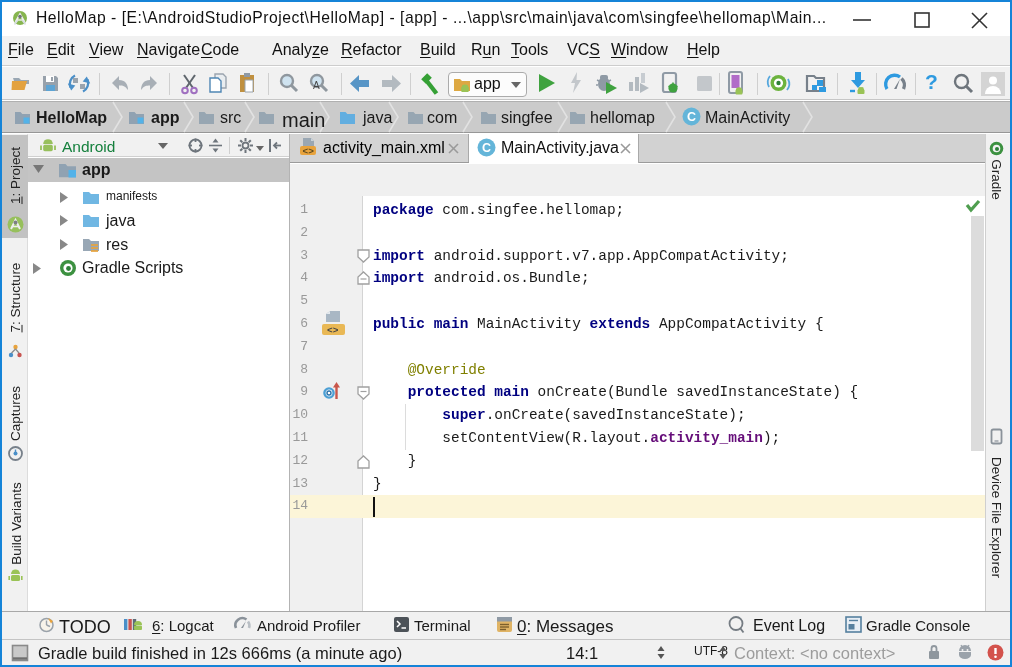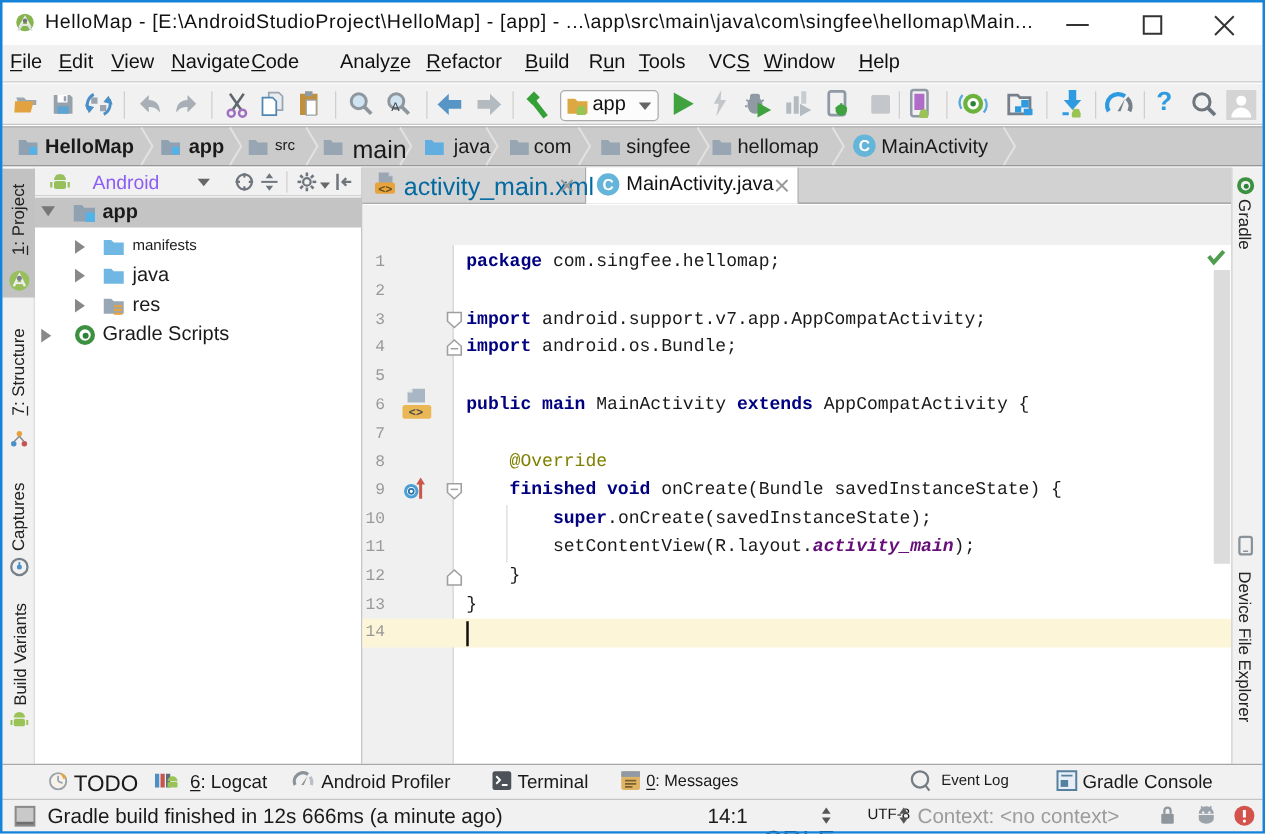--- a/index.html
+++ b/index.html
@@ -4,21 +4,21 @@
 <style>
 *{margin:0;padding:0;box-sizing:border-box}
 html,body{width:1012px;height:667px;overflow:hidden}
 body{font-family:"Liberation Sans",sans-serif;position:relative;background:#fff;color:#1a1a1a}
 .a{position:absolute}
 .u{text-decoration:underline;text-underline-offset:2px}
 svg{display:block;overflow:visible}
 .mono{font-family:"Liberation Mono",monospace;font-size:14.45px;line-height:22.8px;white-space:pre}
 .kw{color:#000080;font-weight:bold}
 .ann{color:#808000}
-.res{color:#660e7a;font-weight:bold;font-style:italic}
+.res{color:#660e7a;font-weight:bold;}
 .ln{position:absolute;width:30px;text-align:right;font-family:"Liberation Mono",monospace;font-size:13px;color:#999;line-height:22.8px}
 .cl{position:absolute;left:373px;height:23.05px}
 .sep{position:absolute;width:1px;top:73px;height:22px;background:#cfcfcf}
 .menu-i{position:absolute;top:41px;font-size:16px;color:#111}
 </style>
 </head>
 <body>
 
 <div class="a" style="left:0;top:0;width:1012px;height:667px;border:2px solid #1584d8;z-index:50;pointer-events:none"></div>
 
@@ -260,21 +260,21 @@
   </svg>
 <div class="a" style="left:36px;top:109px;font-size:16px;font-weight:bold;z-index:6">HelloMap</div>
 <svg class="a" style="left:128px;top:109px;z-index:6" width="17" height="15" viewBox="0 0 17 15">
     <path d="M1,3 h5.5 l1.8,2 h7.7 v10 h-15 z" fill="#90a2b2"></path>
     <rect x="9.5" y="8.5" width="6" height="6" fill="#53b2e8"></rect>
   </svg>
 <div class="a" style="left:151px;top:109px;font-size:16px;font-weight:bold;z-index:6">app</div>
 <svg class="a" style="left:198px;top:109px;z-index:6" width="17" height="15" viewBox="0 0 17 15">
     <path d="M1,3 h5.5 l1.8,2 h7.7 v10 h-15 z" fill="#97a6b2"></path>
   </svg>
-<div class="a" style="left:220px;top:109px;font-size:12px;z-index:6">src</div>
+<div class="a" style="left:220px;top:109px;font-size:16px;z-index:6">src</div>
 <svg class="a" style="left:258px;top:109px;z-index:6" width="17" height="15" viewBox="0 0 17 15">
     <path d="M1,3 h5.5 l1.8,2 h7.7 v10 h-15 z" fill="#97a6b2"></path>
   </svg>
 <div class="a" style="left:282px;top:109px;font-size:20px;z-index:6">main</div>
 <svg class="a" style="left:339px;top:109px;z-index:6" width="17" height="15" viewBox="0 0 17 15">
     <path d="M1,3 h5.5 l1.8,2 h7.7 v10 h-15 z" fill="#62aee0"></path>
   </svg>
 <div class="a" style="left:363px;top:109px;font-size:16px;z-index:6">java</div>
 <svg class="a" style="left:407px;top:109px;z-index:6" width="17" height="15" viewBox="0 0 17 15">
     <path d="M1,3 h5.5 l1.8,2 h7.7 v10 h-15 z" fill="#97a6b2"></path>
@@ -331,21 +331,21 @@
 <div class="a" style="left:28px;top:134px;width:261px;height:23px;background:#f1f1f1;border-bottom:1px solid #d0d0d0"></div>
 
 <svg class="a" style="left:40px;top:138px" width="16" height="17" viewBox="0 0 16 17">
     <path d="M3.2,6 a4.8,4.8 0 0 1 9.6,0 z" fill="#97c05c"></path>
     <rect x="3.2" y="6.8" width="9.6" height="6.4" rx="1.6" fill="#97c05c"></rect>
     <line x1="5" y1="2" x2="6.2" y2="3.8" stroke="#97c05c" stroke-width="1.1"></line>
     <line x1="11" y1="2" x2="9.8" y2="3.8" stroke="#97c05c" stroke-width="1.1"></line>
     <line x1="1" y1="7.6" x2="1" y2="12" stroke="#97c05c" stroke-width="1.8"></line>
     <line x1="15" y1="7.6" x2="15" y2="12" stroke="#97c05c" stroke-width="1.8"></line>
   </svg>
-<div class="a" style="left:74px;top:138px;font-size:15.5px;color:#8b5cf6">Android</div>
+<div class="a" style="left:62px;top:138px;font-size:15.5px;color:#15803d">Android</div>
 <svg class="a" style="left:158px;top:143px" width="10" height="6">
     <polygon points="0,0 10,0 5,6" fill="#666"></polygon>
   </svg>
 <svg class="a" style="left:188px;top:138px" width="15" height="15" viewBox="0 0 15 15">
     <circle cx="7.5" cy="7.5" r="6" fill="none" stroke="#6e757c" stroke-width="1.8"></circle>
     <line x1="7.5" y1="0.5" x2="7.5" y2="4" stroke="#6e757c" stroke-width="1.8"></line>
     <line x1="7.5" y1="11" x2="7.5" y2="14.5" stroke="#6e757c" stroke-width="1.8"></line>
     <line x1="0.5" y1="7.5" x2="4" y2="7.5" stroke="#6e757c" stroke-width="1.8"></line>
     <line x1="11" y1="7.5" x2="14.5" y2="7.5" stroke="#6e757c" stroke-width="1.8"></line>
   </svg>
@@ -424,21 +424,21 @@
 
 <div class="a" style="left:290px;top:134px;width:695px;height:29px;background:#d2d2d2;border-bottom:1px solid #9b9b9b"></div>
 <div class="a" style="left:290px;top:134px;width:179px;height:28px;background:#d4d4d4;border-right:1px solid #a9a9a9"></div>
 <div class="a" style="left:469px;top:134px;width:170px;height:29px;background:#fff;border-right:1px solid #a9a9a9"></div>
 <svg class="a" style="left:299px;top:137px" width="18" height="20" viewBox="0 0 18 20">
     <path d="M4,1 h8 l3,3 v6 h-11 z" fill="#9aa7b3"></path>
     <path d="M12,1 l3,3 h-3 z" fill="#c9d2da"></path>
     <rect x="1" y="9" width="16" height="9" rx="2" fill="#e8a33d"></rect>
     <text x="3.5" y="17" font-size="9.5" font-weight="bold" fill="#5d4a1f" font-family="Liberation Mono">&lt;&gt;</text>
   </svg>
-<div class="a" style="left:323px;top:139px;font-size:20px;color:#0369a1">activity_main.xml</div>
+<div class="a" style="left:323px;top:139px;font-size:16px;color:#000000">activity_main.xml</div>
 <svg class="a" style="left:448px;top:143px" width="11" height="11">
     <line x1="1" y1="1" x2="10" y2="10" stroke="#9a9a9a" stroke-width="1.6"></line>
     <line x1="10" y1="1" x2="1" y2="10" stroke="#9a9a9a" stroke-width="1.6"></line>
   </svg>
 <svg class="a" style="left:477px;top:138px" width="19" height="19" viewBox="0 0 19 19">
     <circle cx="9.5" cy="9.5" r="9" fill="#64b5d9"></circle>
     <text x="5" y="14" font-size="12.5" font-weight="bold" fill="#fff" font-family="Liberation Sans">C</text>
   </svg>
 <div class="a" style="left:501px;top:139px;font-size:16px;color:#111">MainActivity.java</div>
 <svg class="a" style="left:620px;top:143px" width="11" height="11">
@@ -462,21 +462,21 @@
 <div class="ln" style="left:278px;top:404.2px">10</div>
 <div class="ln" style="left:278px;top:427px">11</div>
 <div class="ln" style="left:278px;top:449.8px">12</div>
 <div class="ln" style="left:278px;top:472.6px">13</div>
 <div class="ln" style="left:278px;top:495.4px">14</div>
 <div class="cl mono" style="top:199px"><span class="kw">package</span> com.singfee.hellomap;</div>
 <div class="cl mono" style="top:244.6px"><span class="kw">import</span> android.support.v7.app.AppCompatActivity;</div>
 <div class="cl mono" style="top:267.4px"><span class="kw">import</span> android.os.Bundle;</div>
 <div class="cl mono" style="top:313px"><span class="kw">public main</span> MainActivity <span class="kw">extends</span> AppCompatActivity {</div>
 <div class="cl mono" style="top:358.6px">    <span class="ann">@Override</span></div>
-<div class="cl mono" style="top:381.4px">    <span class="kw">finished void</span> onCreate(Bundle savedInstanceState) {</div>
+<div class="cl mono" style="top:381.4px">    <span class="kw">protected main</span> onCreate(Bundle savedInstanceState) {</div>
 <div class="cl mono" style="top:404.2px">        <span class="kw">super</span>.onCreate(savedInstanceState);</div>
 <div class="cl mono" style="top:427px">        setContentView(R.layout.<span class="res">activity_main</span>);</div>
 <div class="cl mono" style="top:449.8px">    }</div>
 <div class="cl mono" style="top:472.6px">}</div>
 <div class="a" style="left:405px;top:404px;width:1px;height:46px;background:#dcdcdc"></div>
 <div class="a" style="left:372.5px;top:496.5px;width:2.2px;height:20.5px;background:#111"></div>
 
 <svg class="a" style="left:325px;top:310px" width="16" height="13" viewBox="0 0 16 13">
     <path d="M1,4 l4,-3 h10 v11 h-14 z" fill="#a9b7c4"></path>
     <path d="M1,4 l4,0 l0,-3 z" fill="#e4e9ee"></path>
@@ -557,26 +557,26 @@
 <div class="a" style="left:414px;top:617px;font-size:15px">Terminal</div>
 <svg class="a" style="left:496px;top:616px" width="17" height="17" viewBox="0 0 17 17">
     <rect x="1" y="1" width="15" height="15" rx="2" fill="#e0b465"></rect>
     <rect x="1" y="1" width="15" height="4.5" fill="#8f9aa5"></rect>
     <g stroke="#7c5f2c" stroke-width="1.4">
       <line x1="4" y1="8.5" x2="13" y2="8.5"></line>
       <line x1="4" y1="11" x2="13" y2="11"></line>
       <line x1="4" y1="13.5" x2="10" y2="13.5"></line>
     </g>
   </svg>
-<div class="a" style="left:517px;top:617px;font-size:13px"><span class="u">0</span>: Messages</div>
+<div class="a" style="left:517px;top:617px;font-size:17px"><span class="u">0</span>: Messages</div>
 <svg class="a" style="left:727px;top:615px" width="19" height="19" viewBox="0 0 19 19">
     <circle cx="9" cy="8.5" r="6.5" fill="none" stroke="#757c83" stroke-width="1.8"></circle>
     <line x1="13.5" y1="13.5" x2="16.5" y2="17.5" stroke="#757c83" stroke-width="1.8"></line>
   </svg>
-<div class="a" style="left:753px;top:617px;font-size:12px">Event Log</div>
+<div class="a" style="left:753px;top:617px;font-size:16px">Event Log</div>
 <svg class="a" style="left:845px;top:616px" width="17" height="17" viewBox="0 0 17 17">
     <rect x="1" y="1" width="15" height="15" fill="#e7eef5" stroke="#56809f" stroke-width="1.6"></rect>
     <rect x="3.5" y="8" width="6" height="5.5" fill="#56809f"></rect>
     <line x1="4" y1="4.5" x2="13" y2="4.5" stroke="#56809f" stroke-width="1.4"></line>
   </svg>
 <div class="a" style="left:866px;top:617px;font-size:15px">Gradle Console</div>
 
 <div class="a" style="left:2px;top:639px;width:1008px;height:26px;background:#f1f1f1;border-top:1px solid #c4c4c4"></div>
 <svg class="a" style="left:11px;top:644px" width="18" height="18" viewBox="0 0 18 18">
     <rect x="1.5" y="1.5" width="15" height="15" fill="#c9c9c9" stroke="#8a8a8a" stroke-width="1.6"></rect>

